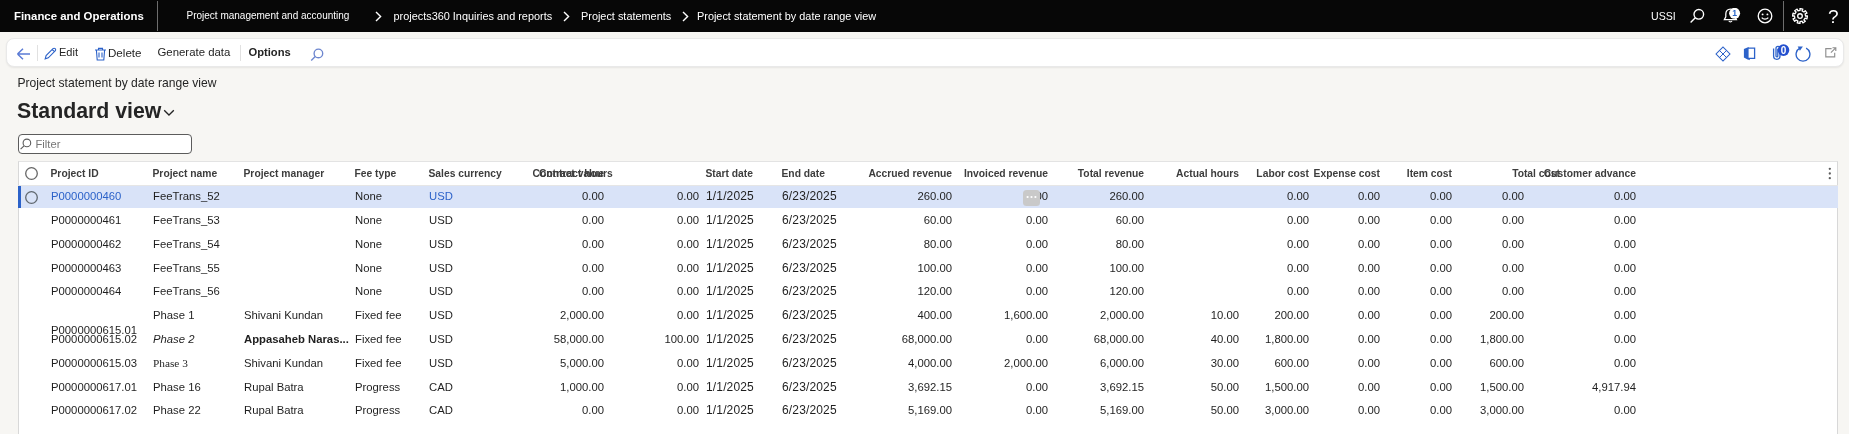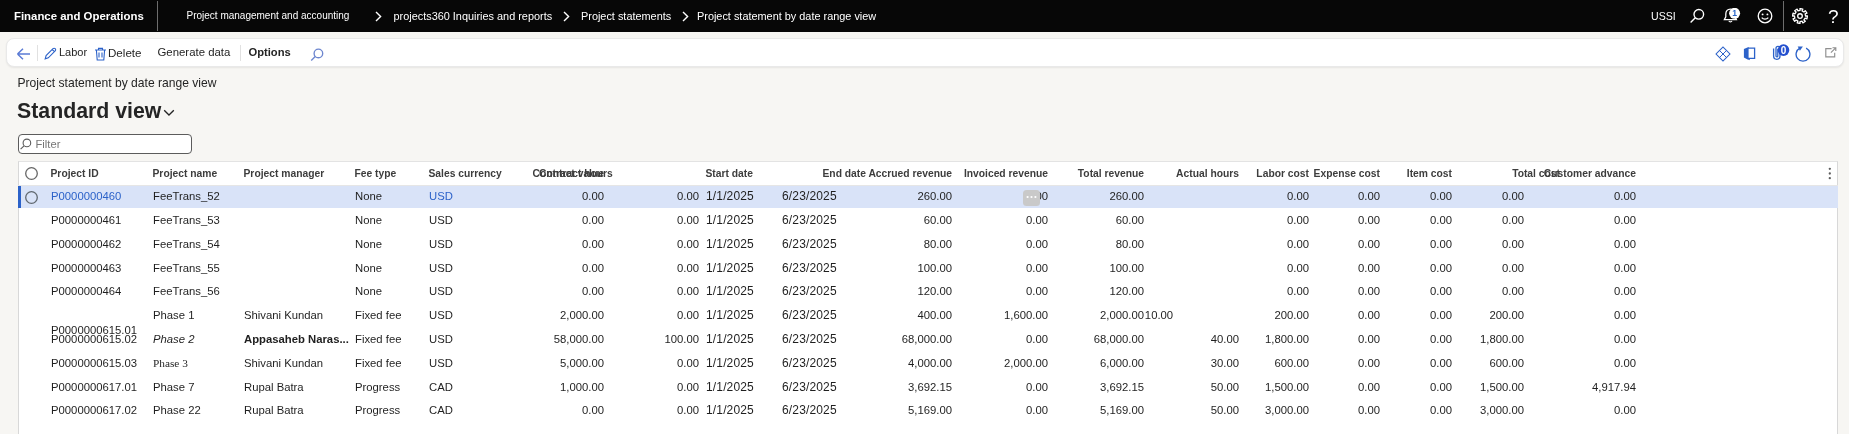--- a/index.html
+++ b/index.html
@@ -69,21 +69,21 @@
     <svg width="15" height="12" viewBox="0 0 15 12">
       <path d="M14,6 H1.5 M1.5,6 L7,0.8 M1.5,6 L7,11.2" fill="none" stroke="#5b7bd5" stroke-width="1.5"></path>
     </svg>
   </div>
 <div class="abs" style="left:36.5px;top:45px;height:16px;width:1px;background:#e1e1e1;"></div>
 <div class="abs" style="left:44px;top:47px;">
     <svg width="13" height="13" viewBox="0 0 13 13">
 <path d="M1.2,11.8 L2.1,8.6 L9.0,1.7 a1.55,1.55 0 0 1 2.2,2.2 L4.3,10.8 L1.2,11.8 Z M8.2,2.5 l2.2,2.2" fill="none" stroke="#2c62c9" stroke-width="1.1"></path>
 </svg>
   </div>
-<div class="abs" style="left:59px;top:38px;height:29px;line-height:29px;font-size:11px;color:#242424;">Labor</div>
+<div class="abs" style="left:59px;top:38px;height:29px;line-height:29px;font-size:11px;color:#242424;">Edit</div>
 <div class="abs" style="left:93.5px;top:46.5px;">
     <svg width="13" height="14" viewBox="0 0 13 14">
 <path d="M1,3 H12 M4.5,3 V1.4 H8.5 V3 M2.4,3 L3.2,13 H9.8 L10.6,3 M5,5.4 V10.6 M8,5.4 V10.6" fill="none" stroke="#2c62c9" stroke-width="1.1"></path>
 </svg>
   </div>
 <div class="abs" style="left:108px;top:38px;height:29px;line-height:29px;font-size:11.6px;color:#242424;">Delete</div>
 <div class="abs" style="left:157.5px;top:38px;height:29px;line-height:29px;font-size:11.4px;color:#242424;">Generate data</div>
 <div class="abs" style="left:240px;top:45px;height:16px;width:1px;background:#e1e1e1;"></div>
 <div class="abs" style="left:248.5px;top:38px;height:29px;line-height:29px;font-size:11.2px;font-weight:bold;color:#242424;">Options</div>
 <div class="abs" style="left:309.5px;top:47.5px;">
@@ -148,21 +148,21 @@
     </svg>
   </div>
 <div class="c hdr" style="left:50.5px;top:161.5px;height:24px;line-height:24px;">Project ID</div>
 <div class="c hdr" style="left:152.5px;top:161.5px;height:24px;line-height:24px;">Project name</div>
 <div class="c hdr" style="left:243.5px;top:161.5px;height:24px;line-height:24px;">Project manager</div>
 <div class="c hdr" style="left:354.5px;top:161.5px;height:24px;line-height:24px;">Fee type</div>
 <div class="c hdr" style="left:428.5px;top:161.5px;height:24px;line-height:24px;">Sales currency</div>
 <div class="c hdr" style="left:444px;width:160px;text-align:right;top:161.5px;height:24px;line-height:24px;">Contract value</div>
 <div class="c hdr" style="left:539px;width:160px;top:161.5px;height:24px;line-height:24px;">Contract hours</div>
 <div class="c hdr" style="left:705.5px;top:161.5px;height:24px;line-height:24px;">Start date</div>
-<div class="c hdr" style="left:781.5px;top:161.5px;height:24px;line-height:24px;margin-left:41px;">End date</div>
+<div class="c hdr" style="left:781.5px;top:161.5px;height:24px;line-height:24px;">End date</div>
 <div class="c hdr" style="left:792px;width:160px;text-align:right;top:161.5px;height:24px;line-height:24px;">Accrued revenue</div>
 <div class="c hdr" style="left:888px;width:160px;text-align:right;top:161.5px;height:24px;line-height:24px;">Invoiced revenue</div>
 <div class="c hdr" style="left:984px;width:160px;text-align:right;top:161.5px;height:24px;line-height:24px;">Total revenue</div>
 <div class="c hdr" style="left:1079px;width:160px;text-align:right;top:161.5px;height:24px;line-height:24px;">Actual hours</div>
 <div class="c hdr" style="left:1149px;width:160px;text-align:right;top:161.5px;height:24px;line-height:24px;">Labor cost</div>
 <div class="c hdr" style="left:1220px;width:160px;text-align:right;top:161.5px;height:24px;line-height:24px;">Expense cost</div>
 <div class="c hdr" style="left:1292px;width:160px;text-align:right;top:161.5px;height:24px;line-height:24px;">Item cost</div>
 <div class="c hdr" style="left:1400px;width:160px;text-align:right;top:161.5px;height:24px;line-height:24px;">Total cost</div>
 <div class="c hdr" style="left:1476px;width:160px;text-align:right;top:161.5px;height:24px;line-height:24px;">Customer advance</div>
 <div class="abs" style="left:1828px;top:167px;">
@@ -283,21 +283,21 @@
 <div class="c " style="left:244px;top:305.2px;height:21.8px;line-height:21.8px;">Shivani Kundan</div>
 <div class="c " style="left:355px;top:305.2px;height:21.8px;line-height:21.8px;">Fixed fee</div>
 <div class="c " style="left:429px;top:305.2px;height:21.8px;line-height:21.8px;">USD</div>
 <div class="c " style="left:444px;width:160px;text-align:right;top:305.2px;height:21.8px;line-height:21.8px;">2,000.00</div>
 <div class="c " style="left:539px;width:160px;text-align:right;top:305.2px;height:21.8px;line-height:21.8px;">0.00</div>
 <div class="c  dt" style="left:706px;top:305.2px;height:21.8px;line-height:21.8px;">1/1/2025</div>
 <div class="c  dt" style="left:782px;top:305.2px;height:21.8px;line-height:21.8px;">6/23/2025</div>
 <div class="c " style="left:792px;width:160px;text-align:right;top:305.2px;height:21.8px;line-height:21.8px;">400.00</div>
 <div class="c " style="left:888px;width:160px;text-align:right;top:305.2px;height:21.8px;line-height:21.8px;">1,600.00</div>
 <div class="c " style="left:984px;width:160px;text-align:right;top:305.2px;height:21.8px;line-height:21.8px;">2,000.00</div>
-<div class="c " style="left:1079px;width:160px;text-align:center;top:305.2px;height:21.8px;line-height:21.8px;">10.00</div>
+<div class="c " style="left:1079px;width:160px;text-align:right;top:305.2px;height:21.8px;line-height:21.8px;">10.00</div>
 <div class="c " style="left:1149px;width:160px;text-align:right;top:305.2px;height:21.8px;line-height:21.8px;">200.00</div>
 <div class="c " style="left:1220px;width:160px;text-align:right;top:305.2px;height:21.8px;line-height:21.8px;">0.00</div>
 <div class="c " style="left:1292px;width:160px;text-align:right;top:305.2px;height:21.8px;line-height:21.8px;">0.00</div>
 <div class="c " style="left:1364px;width:160px;text-align:right;top:305.2px;height:21.8px;line-height:21.8px;">200.00</div>
 <div class="c " style="left:1476px;width:160px;text-align:right;top:305.2px;height:21.8px;line-height:21.8px;">0.00</div>
 <div class="c " style="left:51px;top:329.0px;height:21.8px;line-height:21.8px;">P0000000615.02</div>
 <div class="c " style="left:153px;top:329.0px;height:21.8px;line-height:21.8px;font-style:italic;">Phase 2</div>
 <div class="c " style="left:244px;top:329.0px;height:21.8px;line-height:21.8px;font-weight:bold;">Appasaheb Naras...</div>
 <div class="c " style="left:355px;top:329.0px;height:21.8px;line-height:21.8px;">Fixed fee</div>
 <div class="c " style="left:429px;top:329.0px;height:21.8px;line-height:21.8px;">USD</div>
@@ -326,21 +326,21 @@
 <div class="c " style="left:792px;width:160px;text-align:right;top:352.79999999999995px;height:21.8px;line-height:21.8px;">4,000.00</div>
 <div class="c " style="left:888px;width:160px;text-align:right;top:352.79999999999995px;height:21.8px;line-height:21.8px;">2,000.00</div>
 <div class="c " style="left:984px;width:160px;text-align:right;top:352.79999999999995px;height:21.8px;line-height:21.8px;">6,000.00</div>
 <div class="c " style="left:1079px;width:160px;text-align:right;top:352.79999999999995px;height:21.8px;line-height:21.8px;">30.00</div>
 <div class="c " style="left:1149px;width:160px;text-align:right;top:352.79999999999995px;height:21.8px;line-height:21.8px;">600.00</div>
 <div class="c " style="left:1220px;width:160px;text-align:right;top:352.79999999999995px;height:21.8px;line-height:21.8px;">0.00</div>
 <div class="c " style="left:1292px;width:160px;text-align:right;top:352.79999999999995px;height:21.8px;line-height:21.8px;">0.00</div>
 <div class="c " style="left:1364px;width:160px;text-align:right;top:352.79999999999995px;height:21.8px;line-height:21.8px;">600.00</div>
 <div class="c " style="left:1476px;width:160px;text-align:right;top:352.79999999999995px;height:21.8px;line-height:21.8px;">0.00</div>
 <div class="c " style="left:51px;top:376.6px;height:21.8px;line-height:21.8px;">P0000000617.01</div>
-<div class="c " style="left:153px;top:376.6px;height:21.8px;line-height:21.8px;">Phase 7</div>
+<div class="c " style="left:153px;top:376.6px;height:21.8px;line-height:21.8px;">Phase 16</div>
 <div class="c " style="left:244px;top:376.6px;height:21.8px;line-height:21.8px;">Rupal Batra</div>
 <div class="c " style="left:355px;top:376.6px;height:21.8px;line-height:21.8px;">Progress</div>
 <div class="c " style="left:429px;top:376.6px;height:21.8px;line-height:21.8px;">CAD</div>
 <div class="c " style="left:444px;width:160px;text-align:right;top:376.6px;height:21.8px;line-height:21.8px;">1,000.00</div>
 <div class="c " style="left:539px;width:160px;text-align:right;top:376.6px;height:21.8px;line-height:21.8px;">0.00</div>
 <div class="c  dt" style="left:706px;top:376.6px;height:21.8px;line-height:21.8px;">1/1/2025</div>
 <div class="c  dt" style="left:782px;top:376.6px;height:21.8px;line-height:21.8px;">6/23/2025</div>
 <div class="c " style="left:792px;width:160px;text-align:right;top:376.6px;height:21.8px;line-height:21.8px;">3,692.15</div>
 <div class="c " style="left:888px;width:160px;text-align:right;top:376.6px;height:21.8px;line-height:21.8px;">0.00</div>
 <div class="c " style="left:984px;width:160px;text-align:right;top:376.6px;height:21.8px;line-height:21.8px;">3,692.15</div>

